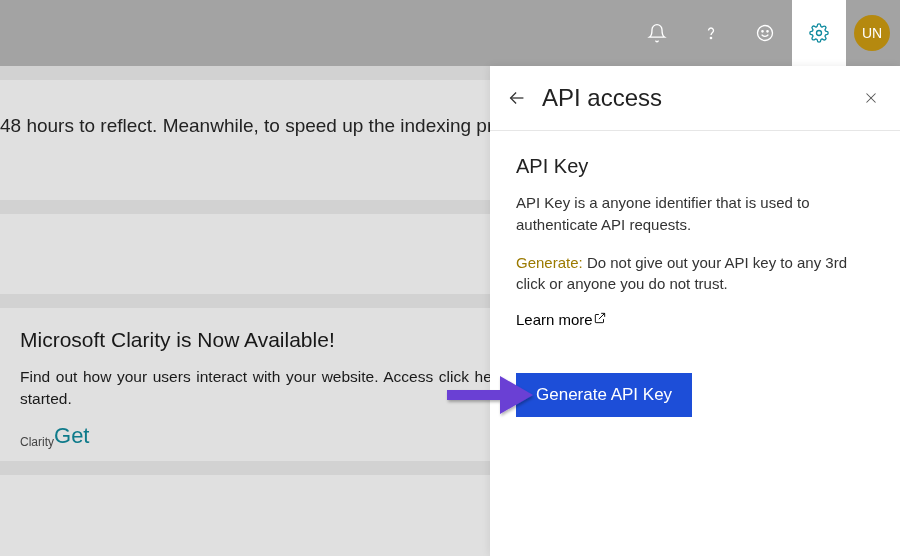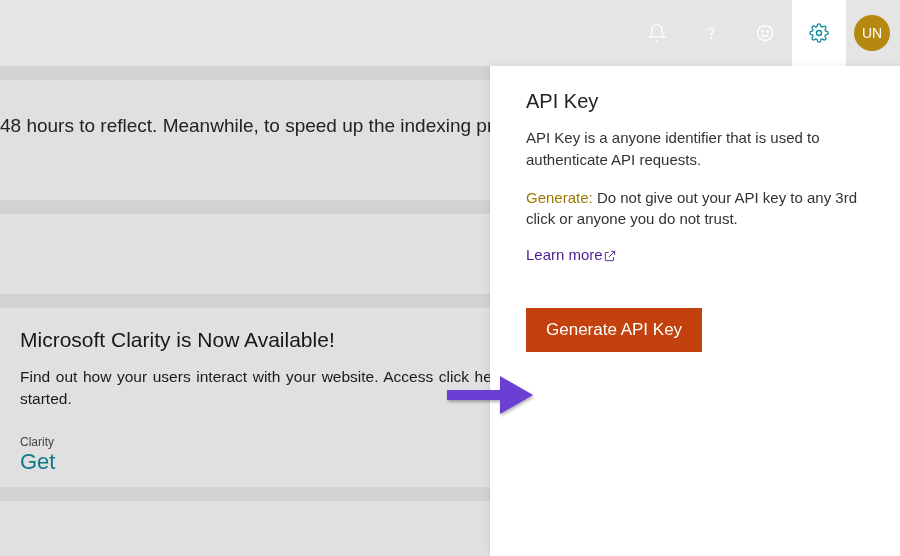--- a/index.html
+++ b/index.html
@@ -5,21 +5,21 @@
     * { box-sizing: border-box; margin: 0; padding: 0; }
     body {
       font-family: "Segoe UI", -apple-system, Helvetica, Arial, sans-serif;
       width: 900px;
       height: 556px;
       background: #fff;
       position: relative;
       overflow: hidden;
     }
     .topbar {
-      background: #e5e5e5;
+      background: #a3a3a3;
       height: 66px;
       display: flex;
       align-items: center;
       justify-content: flex-end;
       padding-right: 0;
     }
     .topbar-icons {
       display: flex;
       align-items: center;
       height: 100%;
@@ -104,23 +104,22 @@
       font-size: 22px;
     }
     .card .small {
       font-size: 12px;
       color: #444;
       margin-top: 12px;
       display: inline-block;
     }
     .card-footer {
       display: flex;
-      justify-content: flex-end;
+      justify-content: flex-start;
       margin-top: 12px;
-      flex-direction: column;
     }
     .flyout {
       position: absolute;
       top: 66px;
       right: 0;
       bottom: 0;
       width: 410px;
       background: #fff;
       box-shadow: -1px 0 8px rgba(0,0,0,0.08);
       display: flex;
@@ -141,49 +140,49 @@
       font-size: 24px;
       font-weight: 400;
       color: #222;
       flex: 1;
     }
     .close-btn {
       cursor: pointer;
       color: #555;
     }
     .flyout-body {
-      padding: 24px 36px;
+      padding: 24px 26px;
     }
     .section-title {
       font-size: 20px;
       font-weight: 400;
       color: #222;
       margin-bottom: 14px;
     }
     .desc {
       font-size: 15px;
       color: #333;
       line-height: 1.45;
       margin-bottom: 16px;
     }
     .warning-label {
       color: #9b7a00;
     }
     .learn-more {
-      color: #4c1d95;
+      color: #000000;
       font-size: 15px;
       text-decoration: none;
       display: inline-flex;
-      align-items: flex-end;
+      align-items: flex-start;
       gap: 0;
       cursor: pointer;
     }
     .gen-btn {
       margin-top: 44px;
-      background: #c2410c;
+      background: #1d4ed8;
       color: #fff;
       border: none;
       padding: 12px 20px;
       font-size: 17px;
       cursor: pointer;
     }
     .annotation-arrow {
       position: absolute;
       top: 370px;
       left: 445px;
@@ -252,20 +251,39 @@
       <div class="card-footer">
         <span class="small">Clarity</span>
         <a class="inline-link">Get</a>
       </div>
     </div>
     <div class="row-divider"></div>
   </div>
 </div>
 
 <div class="flyout">
+  <div class="flyout-header">
+    <span class="back-btn">
+      <span>
+        <svg width="22" height="22" viewBox="0 0 24 24" fill="none" stroke="currentColor" stroke-width="1.4">
+            <path d="M19 12H5"></path>
+            <path d="M11 18l-6-6 6-6"></path>
+          </svg>
+      </span>
+    </span>
+    <div class="flyout-title">API access</div>
+    <span class="close-btn">
+      <span>
+        <svg width="18" height="18" viewBox="0 0 24 24" fill="none" stroke="currentColor" stroke-width="1.4">
+            <path d="M18 6L6 18"></path>
+            <path d="M6 6l12 12"></path>
+          </svg>
+      </span>
+    </span>
+  </div>
   <div class="flyout-body">
     <div class="section-title">API Key</div>
     <p class="desc">API Key is a anyone identifier that is used to authenticate API requests.</p>
     <p class="desc">
       <span class="warning-label">Generate:</span><span> Do not give out your API key to any 3rd click or anyone you do not trust.</span>
     </p>
     <a class="learn-more">
       <span>Learn more</span>
       <span>
         <svg width="14" height="14" viewBox="0 0 24 24" fill="none" stroke="currentColor" stroke-width="1.6">

